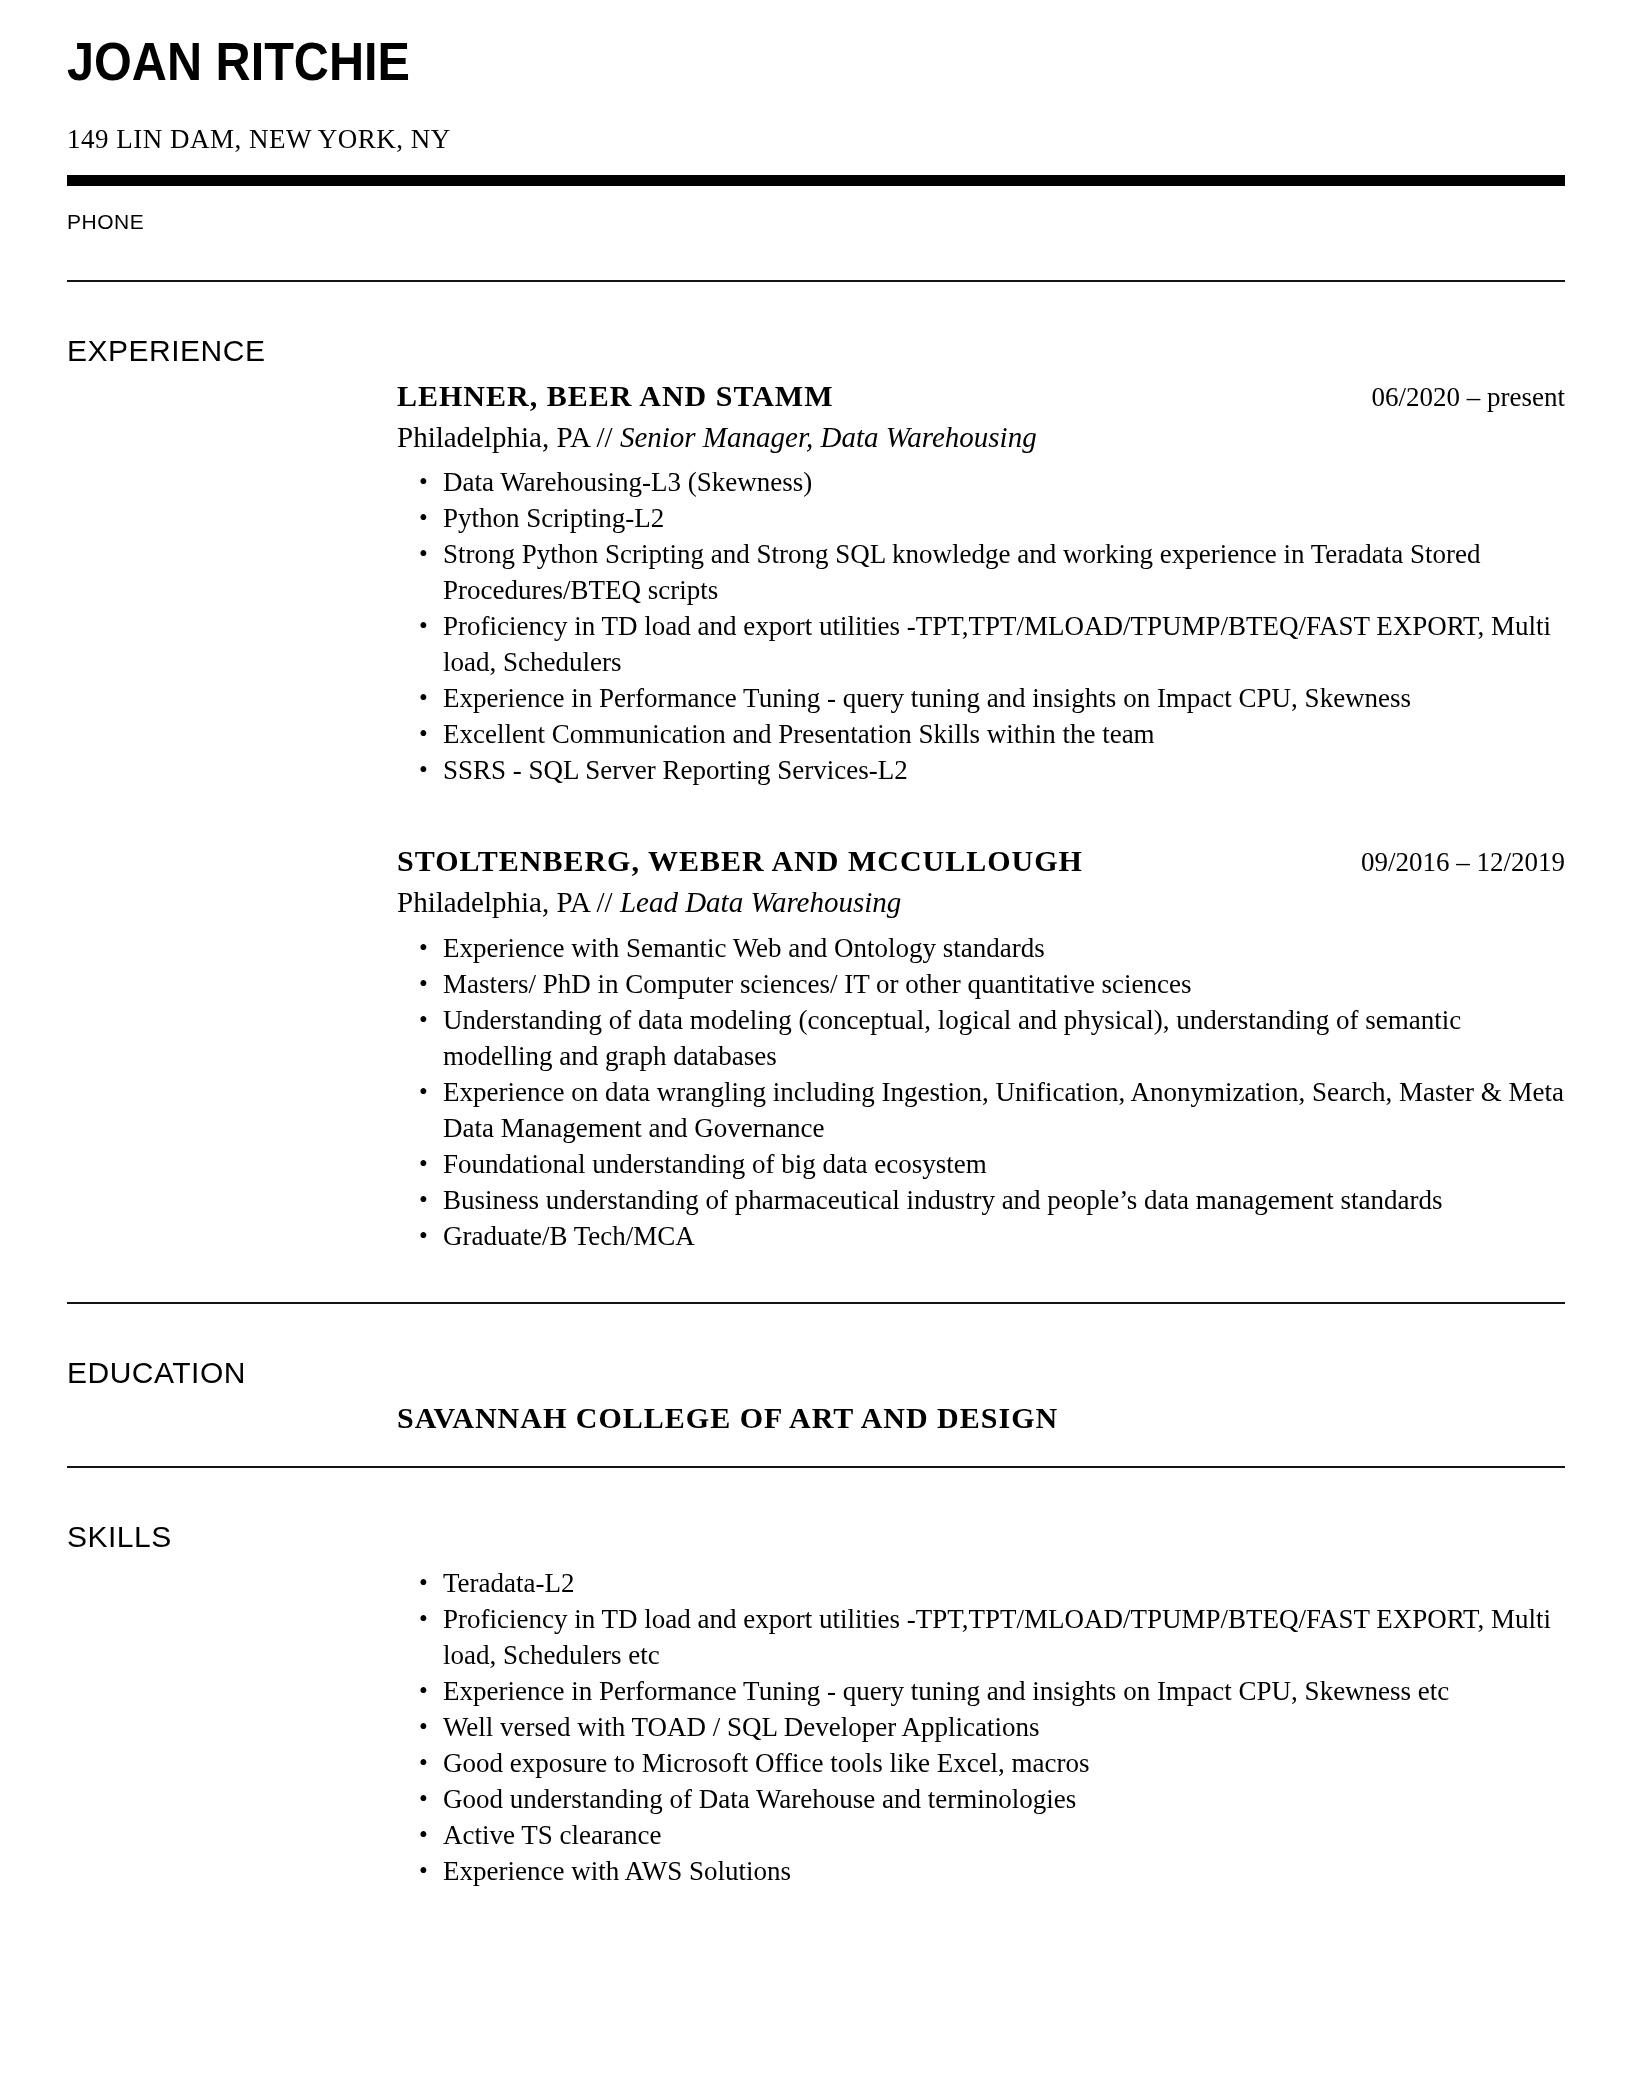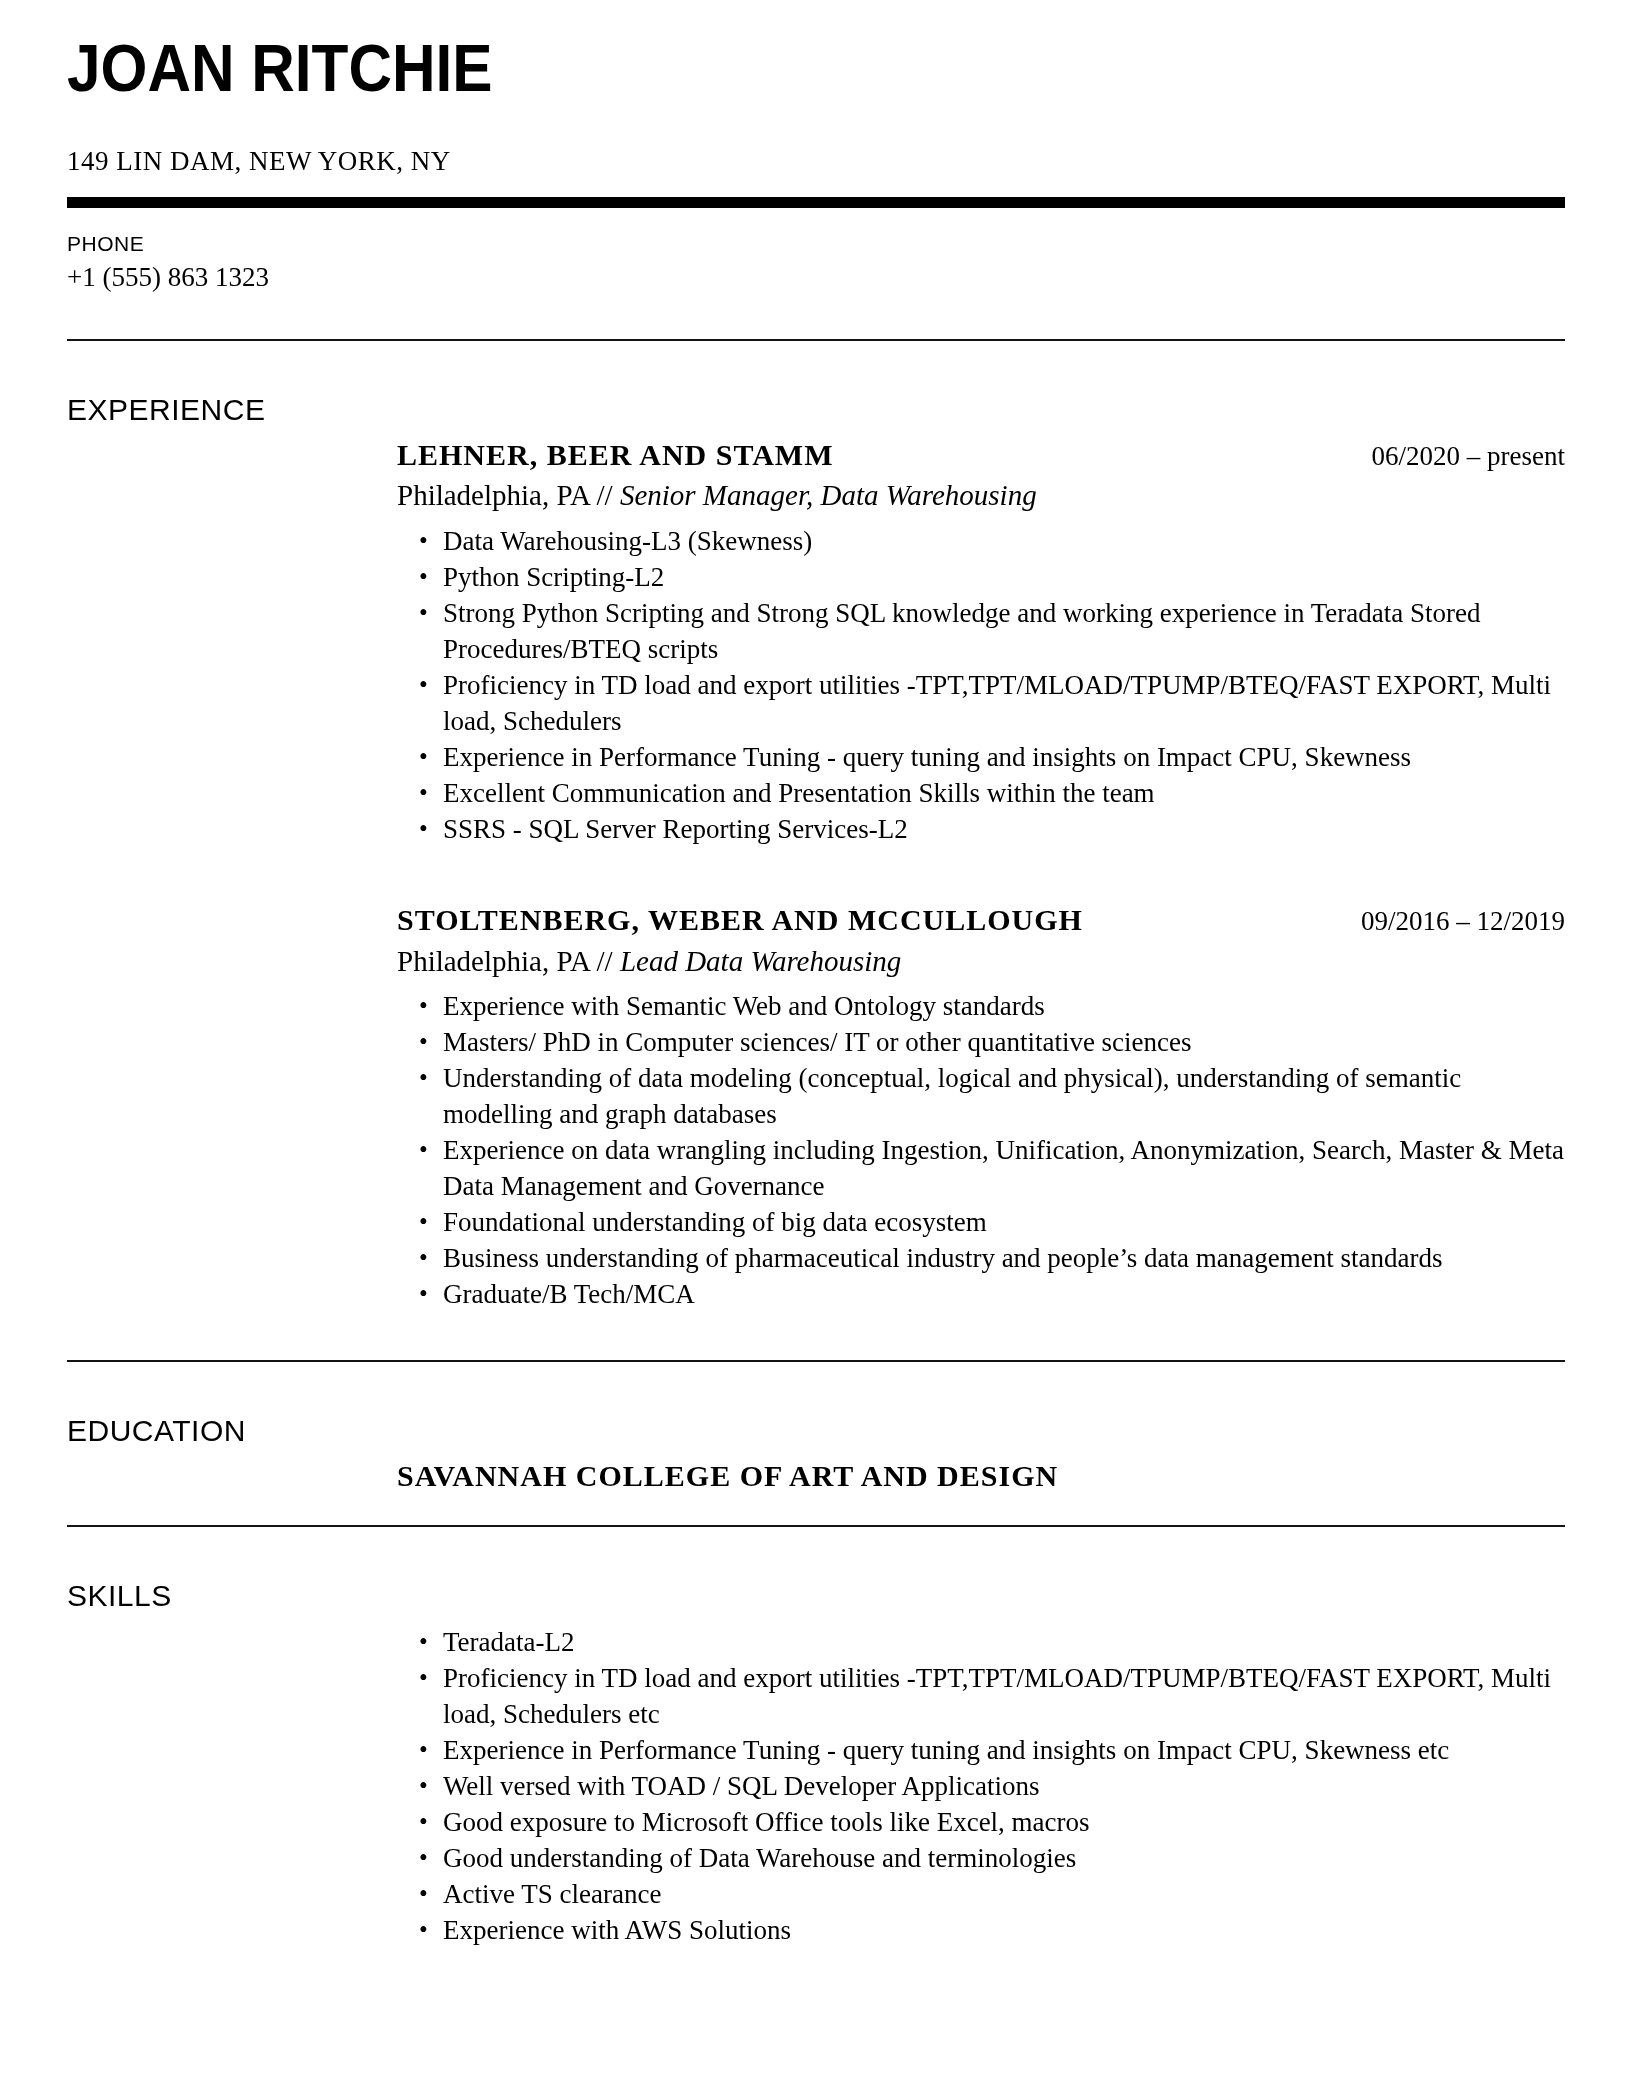--- a/index.html
+++ b/index.html
@@ -7,21 +7,21 @@
     width: 1632px; min-height: 2098px;
     color: #000000;
     font-family: "Liberation Serif", serif;
     -webkit-text-size-adjust: none;
   }
   .page { padding: 0 67px 60px 67px; }
 
   
   .name {
     font-family: "Liberation Sans", sans-serif;
-    font-size: 67px; font-weight: bold; line-height: 1;
+    font-size: 54px; font-weight: bold; line-height: 1;
     margin-top: 34px; white-space: nowrap;
   }
   .name-inner { display: inline-block; transform: scaleX(0.90); transform-origin: left center; letter-spacing: 0px; }
   .address { font-size: 27px; margin-top: 20px; letter-spacing: 0.5px; }
   .rule-thick { height: 11px; background: #000000; margin-top: 20px; }
   .contact { margin-top: 24px; }
   .phone-label { font-family: "Liberation Sans", sans-serif; font-size: 21px; letter-spacing: 0.5px; }
   .phone-value { font-size: 27px; margin-top: 6px; }
 
   .rule-thin { height: 2px; background: #141414; }
@@ -66,21 +66,20 @@
 <body>
 
 <div class="page">
 
   <header>
     <h1 class="name"><span class="name-inner">JOAN RITCHIE</span></h1>
     <div class="address">149 LIN DAM, NEW YORK, NY</div>
     <div class="rule-thick"></div>
     <div class="contact">
       <div class="phone-label">PHONE</div>
-      <div class="phone-value">+1 (555) 863 1323</div>
     </div>
   </header>
 
   <div class="rule-thin rule-first"></div>
 
   <section class="section">
     <div class="section-label">EXPERIENCE</div>
     <div class="section-content">
 
       <article class="job">

